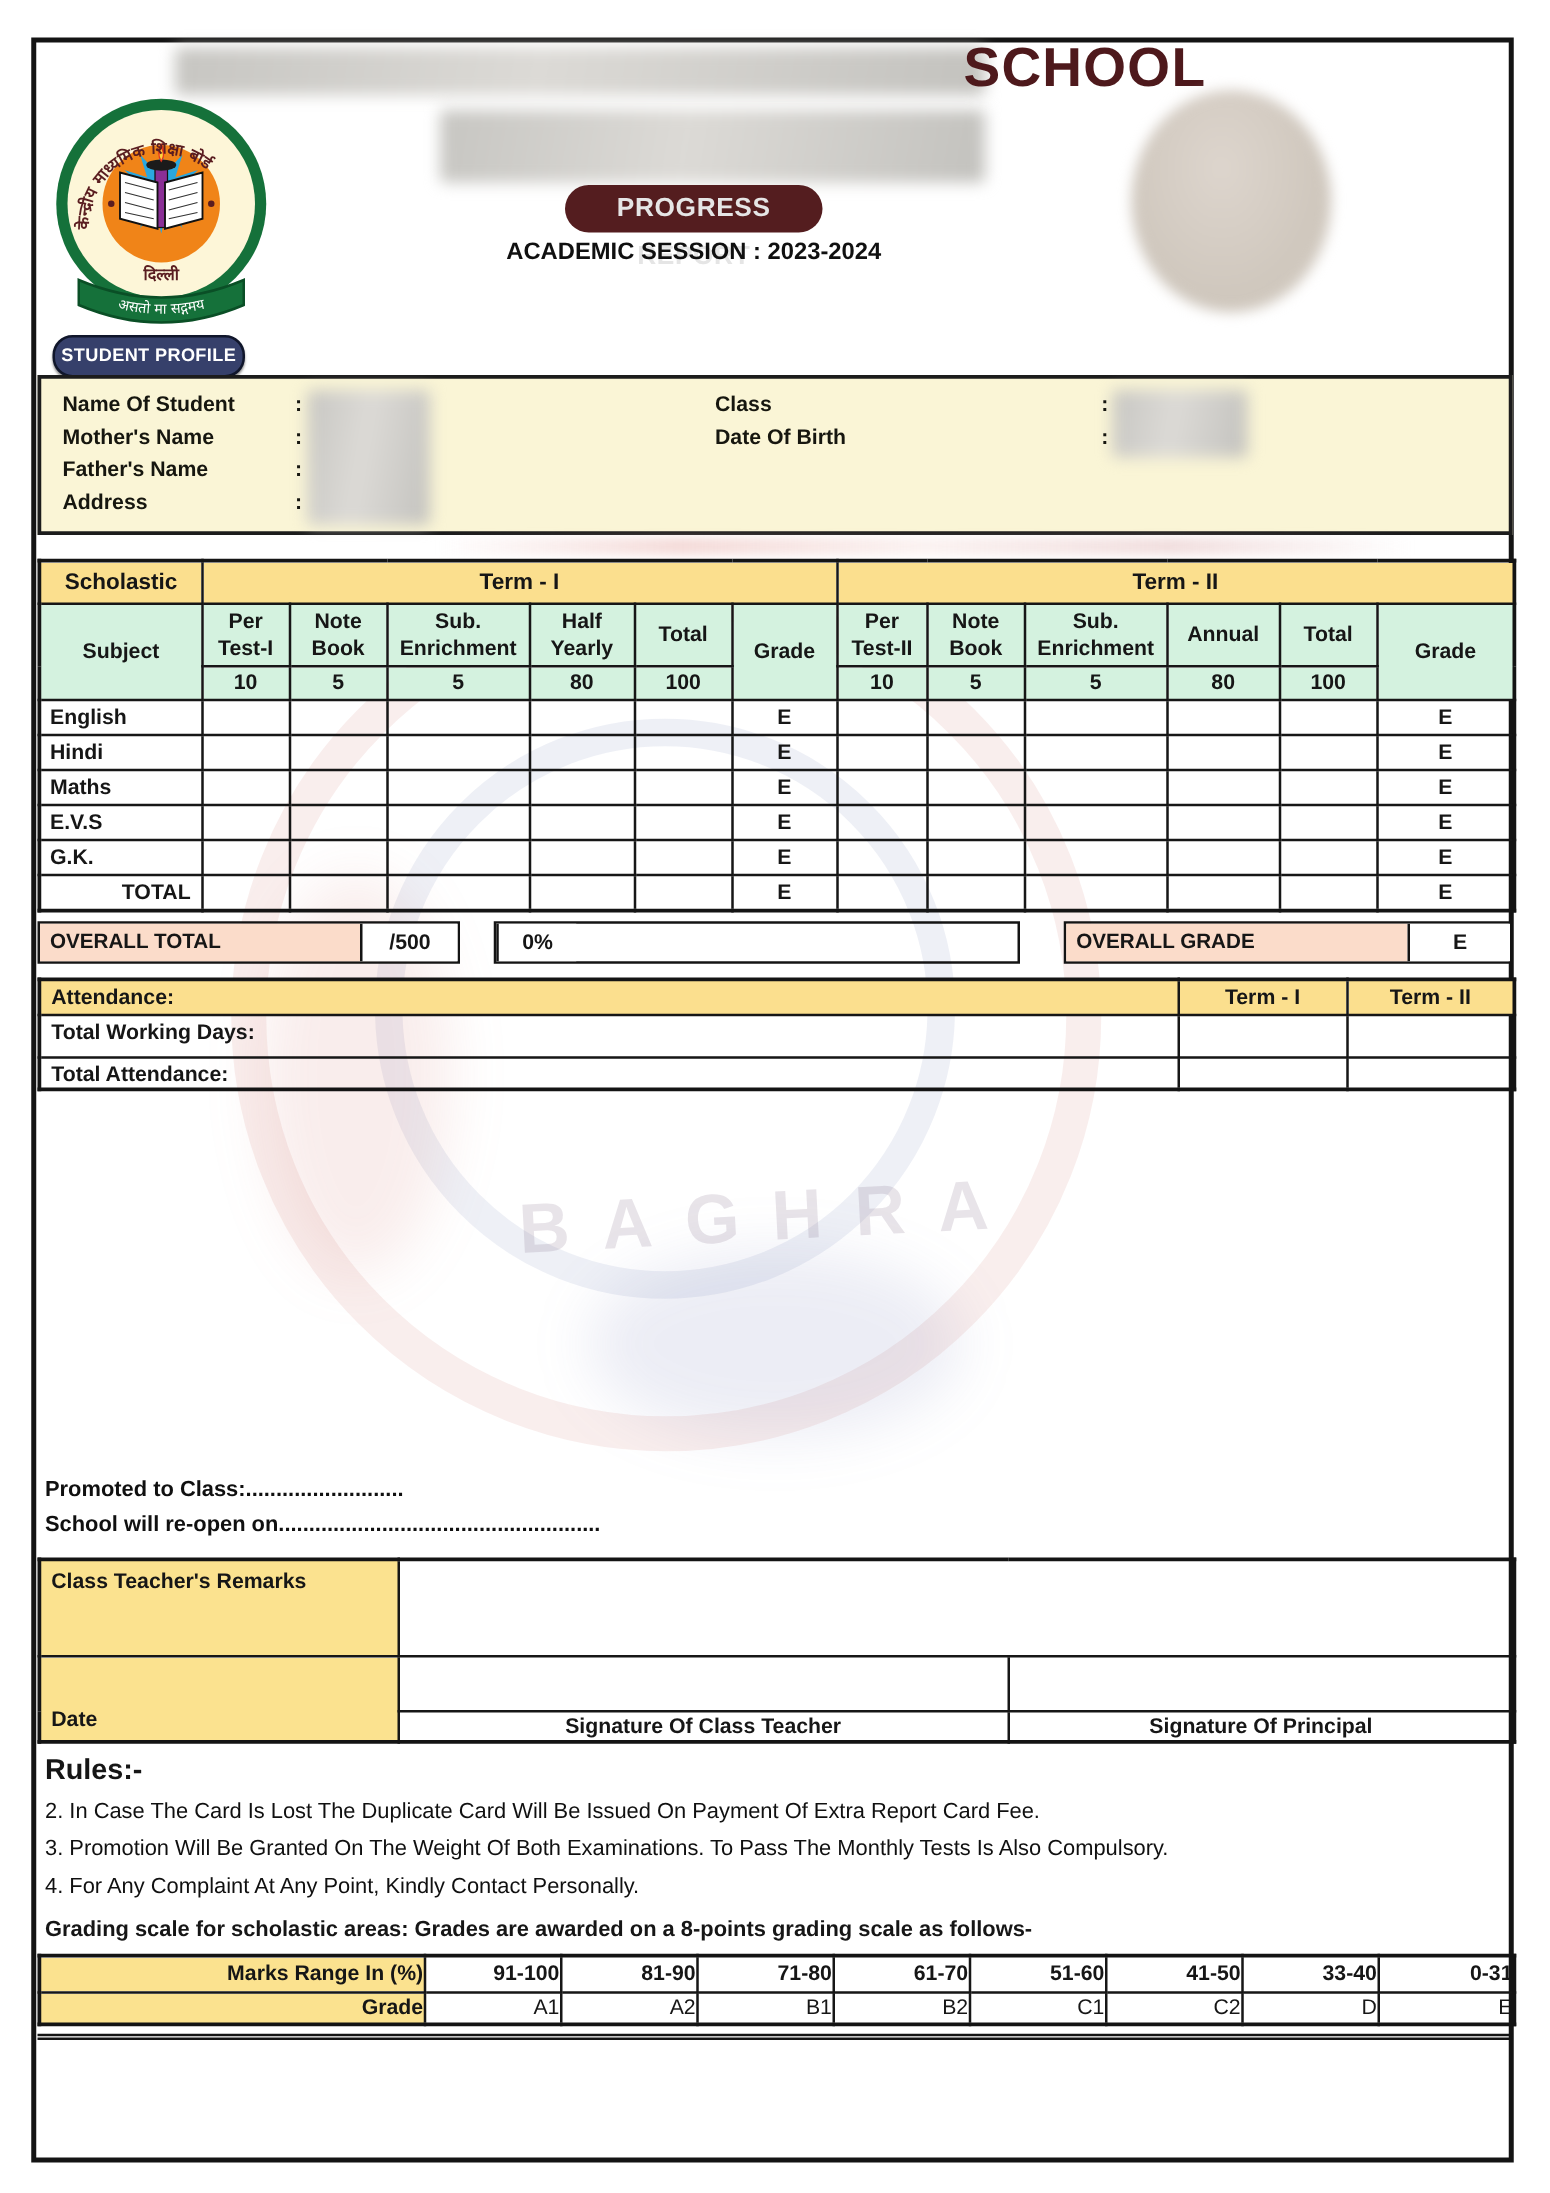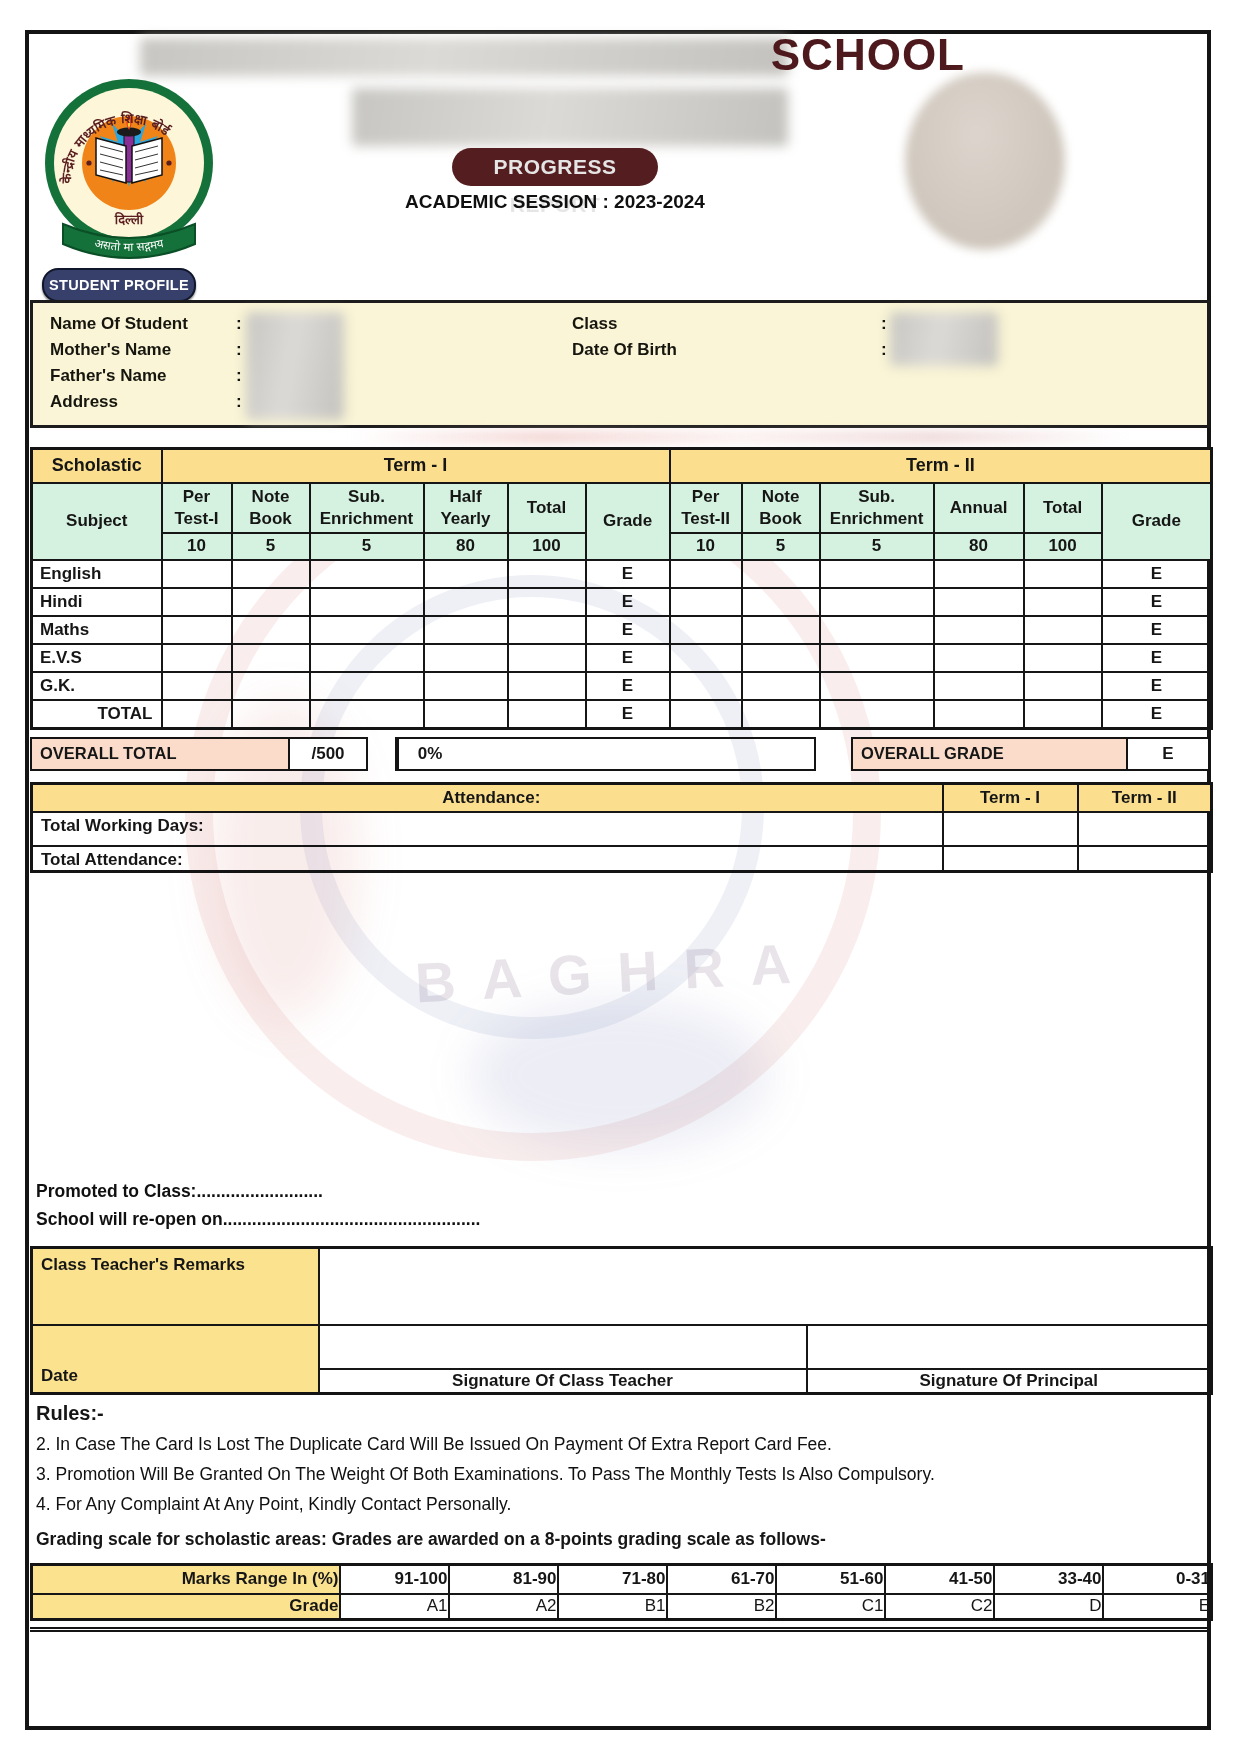--- a/index.html
+++ b/index.html
@@ -35,29 +35,29 @@
   .trow{text-align:right;padding-right:8px;font-weight:bold;}
   .g{text-align:center;font-weight:bold;font-size:16px;}
   
   .obox{display:flex;border:2.5px solid #141414;box-sizing:border-box;height:34px;}
   .olabel{background:#fbdcca;font-weight:bold;font-size:16.5px;line-height:29px;
           padding-left:8px;flex:1;}
   .oval{background:#fff;border-left:2.5px solid #141414;font-weight:bold;font-size:17px;
           text-align:center;line-height:29px;}
   
   .att td{font-size:17px;}
-  .att .hdr{background:#fbdf8e;font-weight:bold;text-align:center;}
+  .att .hdr{background:#fbdf8e;font-weight:bold;}
   .att .lab{padding-left:8px;font-weight:bold;}
   .att .ctr{text-align:center;font-weight:bold;}
   
   .rem td{font-size:17px;vertical-align:top;}
   .rem .y{background:#fbe28f;font-weight:bold;padding:6px 8px;}
   .rem .sig{text-align:center;font-weight:bold;vertical-align:middle;}
   
-  .rules-title{font-size:20px;font-weight:bold;}
+  .rules-title{font-size:23px;font-weight:bold;}
   .rule-line{font-size:17.5px;margin-top:9px;color:#101010;}
   .grading-note{font-size:17.5px;font-weight:bold;margin-top:14px;}
   .grd td{font-size:17px;text-align:right;font-weight:bold;}
   .grd .y{background:#fbe28f;}
   .grd .gv{font-weight:normal;}
   .dbl{border-top:2.5px solid #141414;border-bottom:2.5px solid #141414;height:5px;box-sizing:border-box;}
   
   .wm{z-index:0;pointer-events:none;}
   .wm-ring1{border:28px solid rgba(196,84,74,.10);border-radius:50%;}
   .wm-ring2{border:22px solid rgba(92,104,168,.10);border-radius:50%;}

